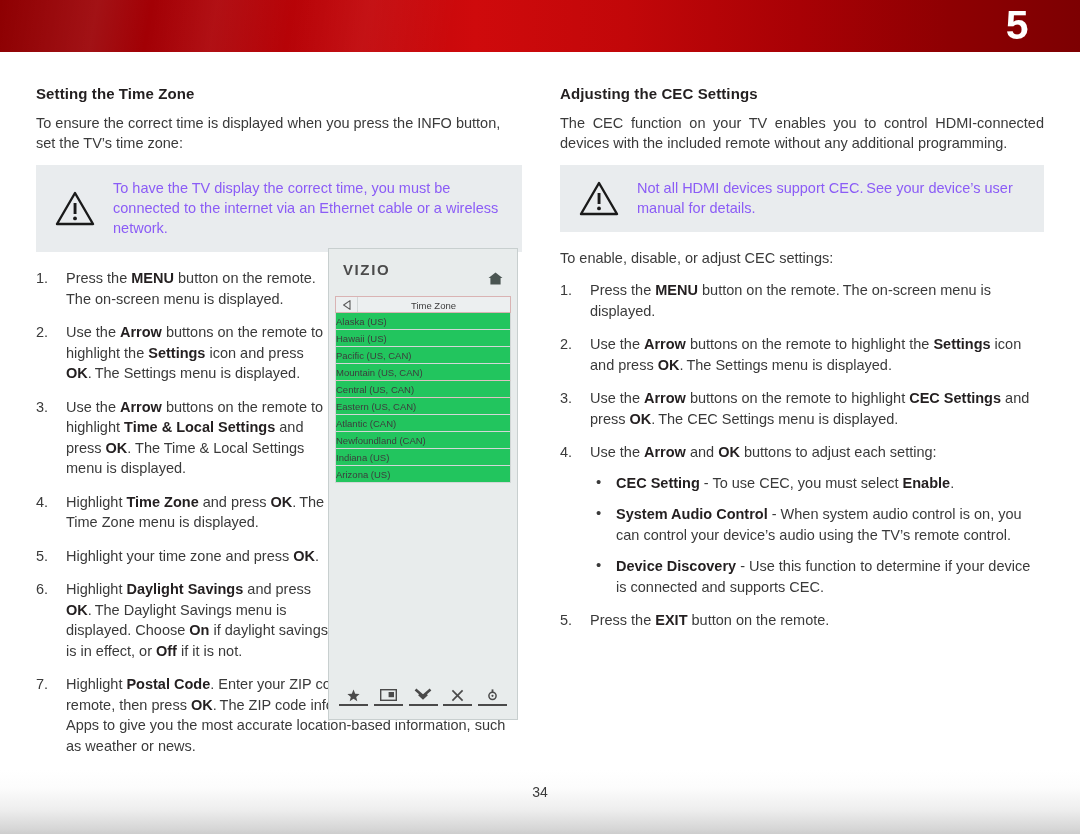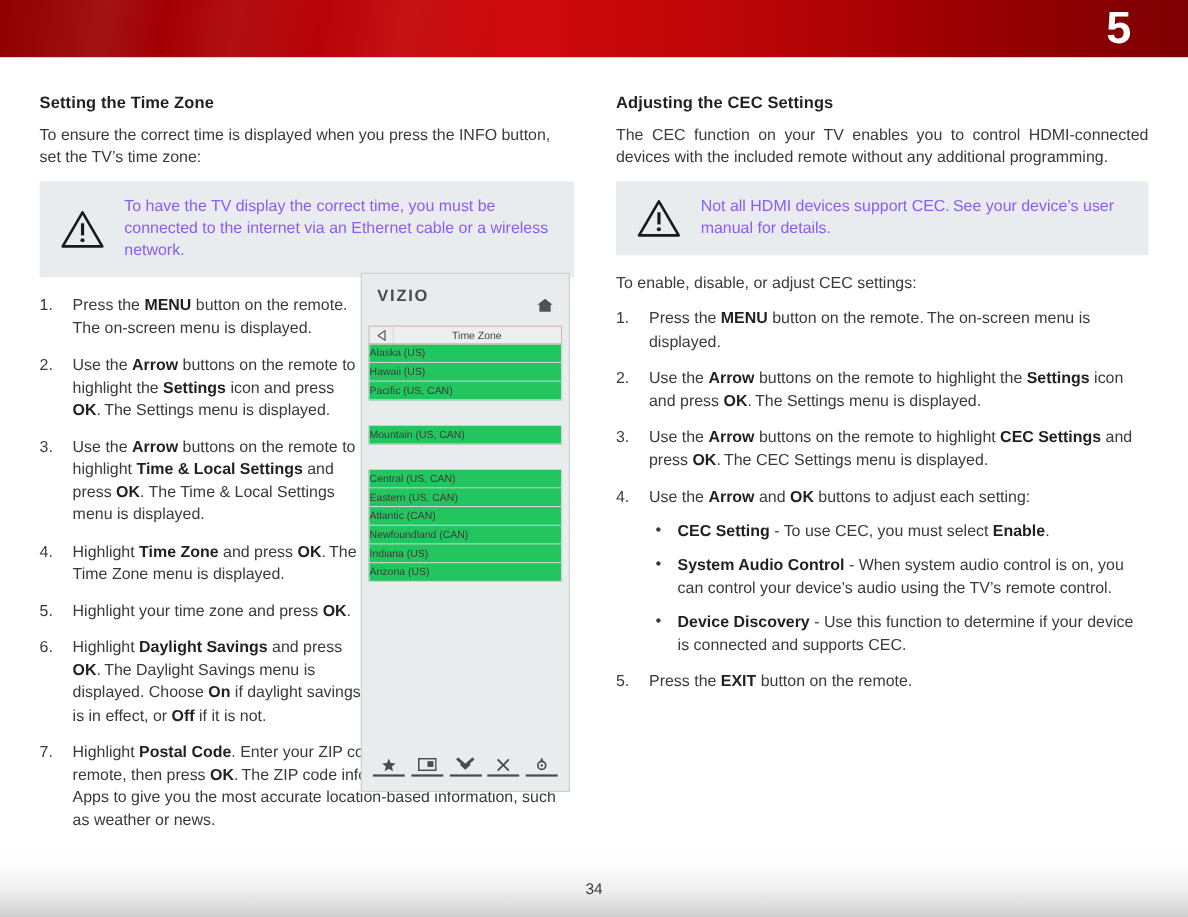--- a/index.html
+++ b/index.html
@@ -224,21 +224,21 @@
     height: 15px;
     border-right: 1px solid #d2d7d7;
     display: flex;
     align-items: center;
     justify-content: center;
   }
   .tv-row.selected .sel-label {
     display: block;
     margin-left: 21px;
   }
-  .tv-row.alt-border { border-bottom-color: #ddc3c3; margin-top: 23px; }
+  .tv-row.alt-border { border-bottom-color: #ddc3c3; }
 
   .tv-icon-bar {
     position: absolute;
     left: 10px;
     bottom: 13px;
     width: 168px;
     display: flex;
     justify-content: space-between;
     align-items: flex-end;
   }
@@ -267,21 +267,21 @@
     left: 0;
     bottom: 0;
     width: 1080px;
     height: 64px;
     background: linear-gradient(180deg, #ffffff 0%, #fcfcfc 28%, #eeeeee 62%, #d6d6d6 92%, #cdcdcd 100%);
   }
   .page-number {
     position: absolute;
     left: 0;
     width: 1080px;
-    bottom: 18px;
+    bottom: 34px;
     text-align: center;
     font-size: 14px;
     color: #3a3a3a;
   }
 </style>
 </head>
 <body>
 
 <div class="header-band">
   <div class="chapter-number">5</div>

